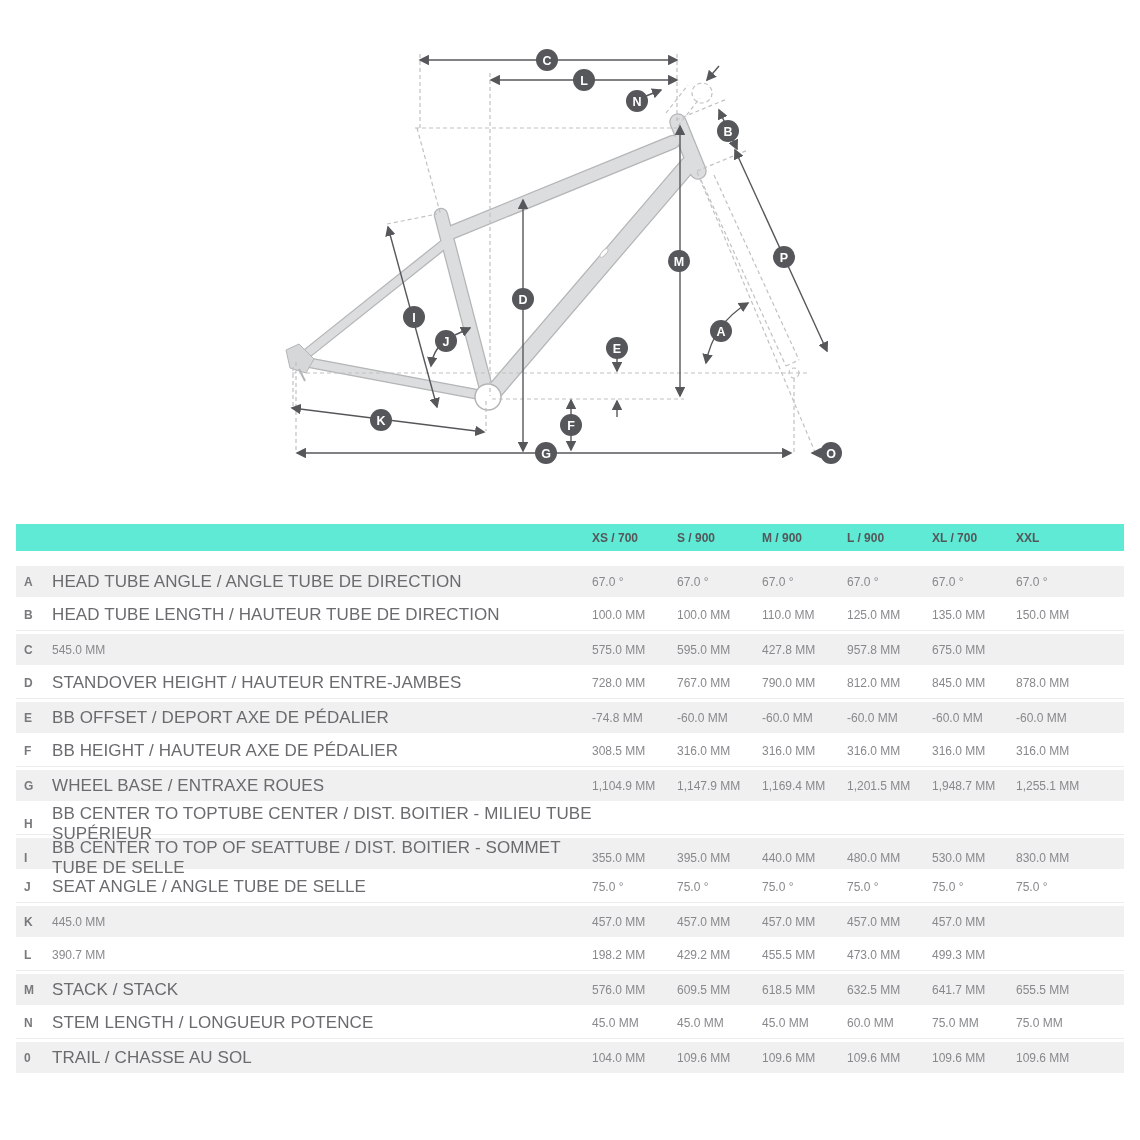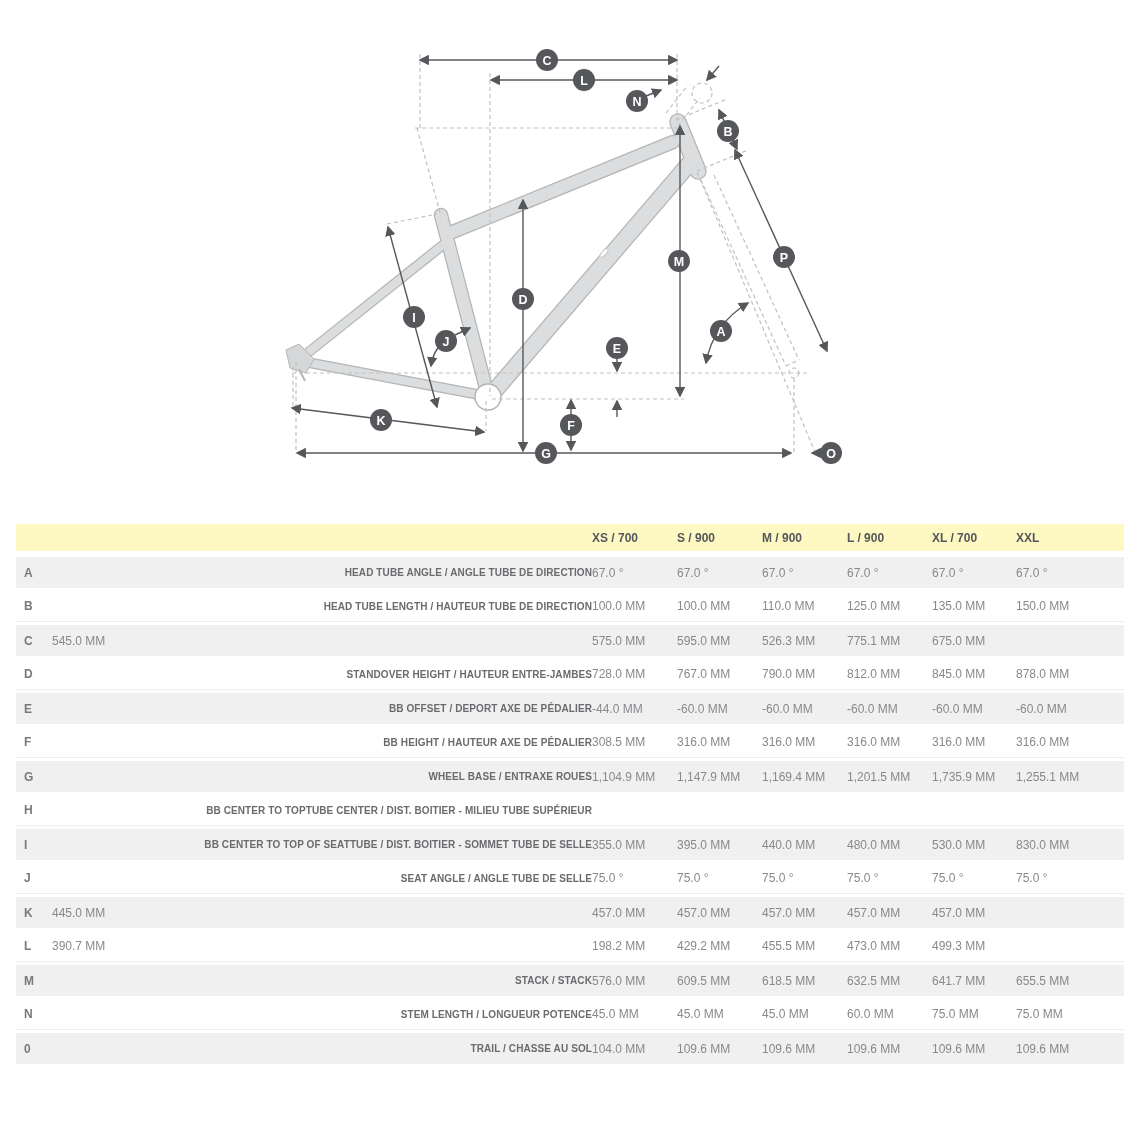--- a/index.html
+++ b/index.html
@@ -2,25 +2,25 @@
 <html><head>
 <meta charset="utf-8">
 <style>
   html,body{margin:0;padding:0;background:#ffffff;}
   body{width:1140px;height:1140px;position:relative;font-family:"Liberation Sans",sans-serif;overflow:hidden;}
 
   #diagram{position:absolute;top:0;left:0;width:1140px;height:520px;}
 
   #geo-table{position:absolute;top:524px;left:16px;width:1108px;}
   .grid-row{display:grid;grid-template-columns:36px 540px 85px 85px 85px 85px 84px 1fr;align-items:center;height:31px;margin-bottom:3px;}
-  .grid-row.header{height:27px;margin-bottom:6px;background:#fef9c3;}
+  .grid-row.header{height:27px;margin-bottom:15px;background:#5eead4;}
   .grid-row.shade{background:#f0f0f1;}
   .grid-row.plain{background:#ffffff;border-bottom:1px solid #ececec;height:30px;}
   .cell-letter{padding-left:8px;font-weight:bold;font-size:12px;color:#78797c;}
-  .cell-label{font-weight:bold;font-size:10px;color:#6a6b6e;letter-spacing:.1px;text-align:right;}
+  .cell-label{font-weight:normal;font-size:17px;color:#6a6b6e;letter-spacing:.1px;}
   .cell-value{font-size:12px;color:#87898c;white-space:nowrap;}
   .cell-header{font-weight:bold;font-size:12px;color:#55575a;white-space:nowrap;}
 
   .dash{stroke:#c0c1c2;stroke-width:1.2;fill:none;stroke-dasharray:4 3;}
   .dim{stroke:#55575a;stroke-width:1.4;fill:none;}
   .tube-out{stroke:#b3b5b6;stroke-linecap:round;}
   .tube-in{stroke:#dcddde;stroke-linecap:round;}
   .badge-circle{fill:#55575a;}
   .badge-text{fill:#ffffff;font-family:"Liberation Sans",sans-serif;font-weight:bold;font-size:12.5px;text-anchor:middle;}
 </style>
@@ -196,38 +196,38 @@
       <div class="cell-value">110.0 MM</div>
       <div class="cell-value">125.0 MM</div>
       <div class="cell-value">135.0 MM</div>
       <div class="cell-value">150.0 MM</div>
     </div>
     <div class="grid-row shade">
       <div class="cell-letter">C</div>
       <div class="cell-value">545.0 MM</div>
       <div class="cell-value">575.0 MM</div>
       <div class="cell-value">595.0 MM</div>
-      <div class="cell-value">526.3 MM</div>
-      <div class="cell-value">775.1 MM</div>
+      <div class="cell-value">427.8 MM</div>
+      <div class="cell-value">957.8 MM</div>
       <div class="cell-value">675.0 MM</div>
     </div>
     <div class="grid-row plain">
       <div class="cell-letter">D</div>
       <div class="cell-label">STANDOVER HEIGHT / HAUTEUR ENTRE-JAMBES</div>
       <div class="cell-value">728.0 MM</div>
       <div class="cell-value">767.0 MM</div>
       <div class="cell-value">790.0 MM</div>
       <div class="cell-value">812.0 MM</div>
       <div class="cell-value">845.0 MM</div>
       <div class="cell-value">878.0 MM</div>
     </div>
     <div class="grid-row shade">
       <div class="cell-letter">E</div>
       <div class="cell-label">BB OFFSET / DEPORT AXE DE PÉDALIER</div>
-      <div class="cell-value">-44.0 MM</div>
+      <div class="cell-value">-74.8 MM</div>
       <div class="cell-value">-60.0 MM</div>
       <div class="cell-value">-60.0 MM</div>
       <div class="cell-value">-60.0 MM</div>
       <div class="cell-value">-60.0 MM</div>
       <div class="cell-value">-60.0 MM</div>
     </div>
     <div class="grid-row plain">
       <div class="cell-letter">F</div>
       <div class="cell-label">BB HEIGHT / HAUTEUR AXE DE PÉDALIER</div>
       <div class="cell-value">308.5 MM</div>
@@ -237,21 +237,21 @@
       <div class="cell-value">316.0 MM</div>
       <div class="cell-value">316.0 MM</div>
     </div>
     <div class="grid-row shade">
       <div class="cell-letter">G</div>
       <div class="cell-label">WHEEL BASE / ENTRAXE ROUES</div>
       <div class="cell-value">1,104.9 MM</div>
       <div class="cell-value">1,147.9 MM</div>
       <div class="cell-value">1,169.4 MM</div>
       <div class="cell-value">1,201.5 MM</div>
-      <div class="cell-value">1,735.9 MM</div>
+      <div class="cell-value">1,948.7 MM</div>
       <div class="cell-value">1,255.1 MM</div>
     </div>
     <div class="grid-row plain">
       <div class="cell-letter">H</div>
       <div class="cell-label">BB CENTER TO TOPTUBE CENTER / DIST. BOITIER - MILIEU TUBE SUPÉRIEUR</div>
       <div class="cell-value"></div>
       <div class="cell-value"></div>
       <div class="cell-value"></div>
       <div class="cell-value"></div>
       <div class="cell-value"></div>

